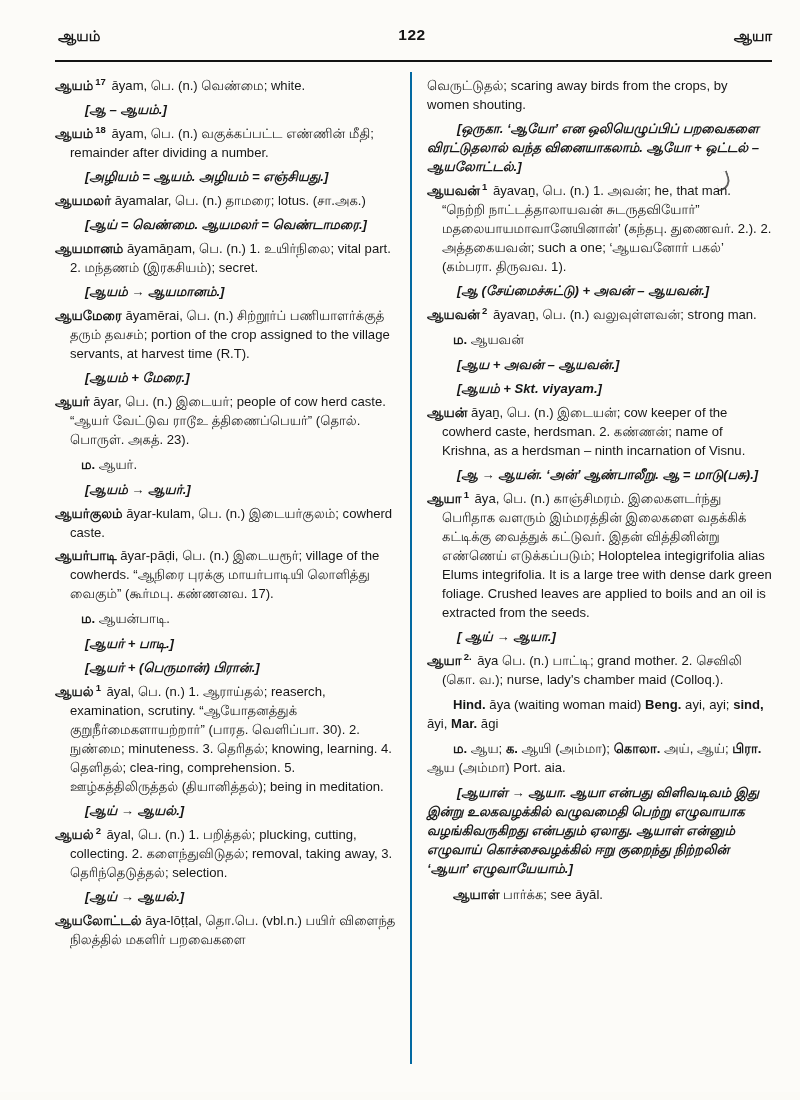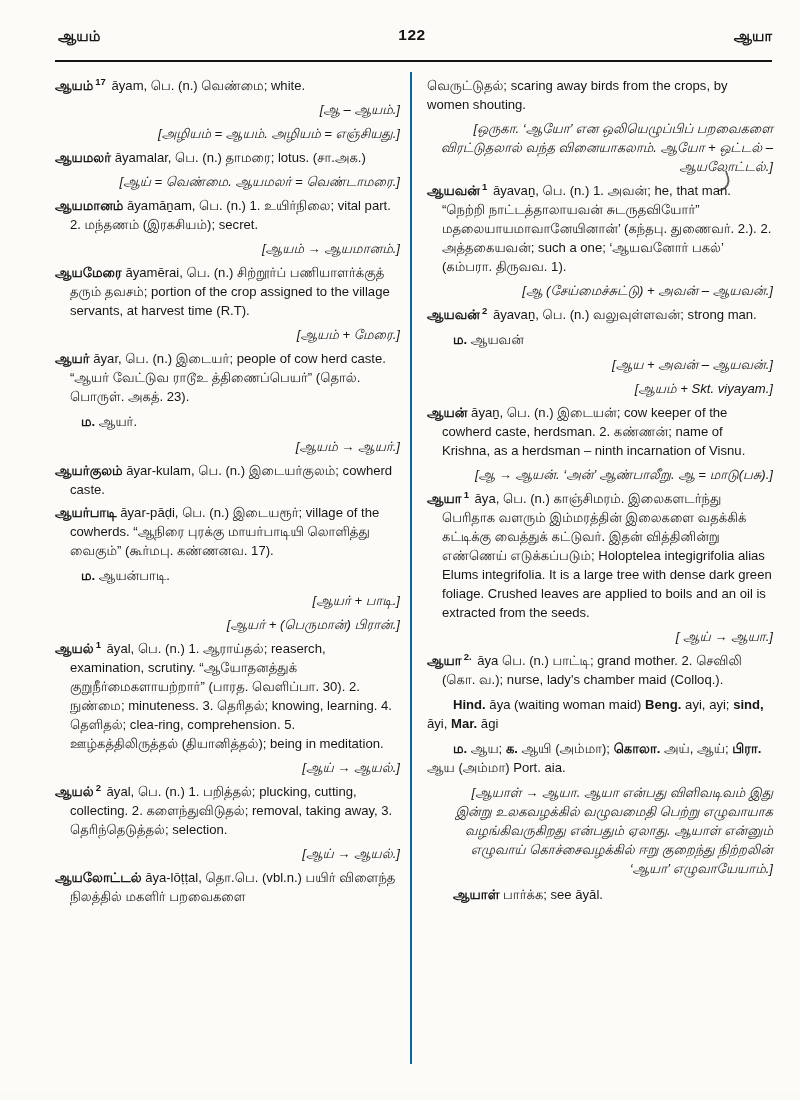--- a/index.html
+++ b/index.html
@@ -23,21 +23,21 @@
     position:absolute;top:72px;left:55px;width:718px;
     display:flex;align-items:stretch;
     font-size:13.1px;line-height:19px;
   }
   .col{min-height:992px;}
   .col-left{width:345px;padding-right:10px;}
   .col-right{flex:1;border-left:2px solid #0369a1;padding-left:15px;}
   p{margin:0;}
   p.entry{padding-left:15px;text-indent:-15px;margin:4px 0;}
   p.cont{margin:4px 0;}
-  p.etym{font-style:italic;font-weight:400;text-indent:30px;margin:5px 0;text-align:right;}
+  p.etym{font-style:italic;font-weight:700;text-indent:30px;margin:5px 0;}
   p.note{text-indent:26px;margin:6px 0;}
   p.see{text-indent:26px;margin:7px 0;}
   .head{font-weight:bold;}
   .b{font-weight:bold;}
   sup{font-size:9.5px;font-weight:bold;line-height:0;vertical-align:super;margin:0 2px 0 2px;}
   .pen-mark{
     position:absolute;left:716px;top:172px;width:12px;height:16px;
     border-right:2.5px solid #3a3a3a;border-bottom:2px solid #3a3a3a;
     border-radius:0 0 11px 2px;transform:rotate(-18deg);opacity:.8;
   }
@@ -49,20 +49,21 @@
   <div class="header">
     <span class="gw-left">ஆயம்</span>
     <span class="pagenum">122</span>
     <span class="gw-right">ஆயா</span>
   </div>
   <div class="rule"></div>
   <div class="columns">
     <div class="col col-left">
         <p class="entry"><span class="head">ஆயம்</span><sup>17</sup><span> āyam, பெ. (n.) வெண்மை; white.</span></p>
         <p class="etym"><span>[ஆ – ஆயம்.]</span></p>
+        <p class="entry"><span class="head">ஆயம்</span><sup>18</sup><span> āyam, பெ. (n.) வகுக்கப்பட்ட எண்ணின் மீதி; remainder after dividing a number.</span></p>
         <p class="etym"><span>[அழியம் = ஆயம். அழியம் = எஞ்சியது.]</span></p>
         <p class="entry"><span class="head">ஆயமலர்</span><span> āyamalar, பெ. (n.) தாமரை; lotus. (சா.அக.)</span></p>
         <p class="etym"><span>[ஆய் = வெண்மை. ஆயமலர் = வெண்டாமரை.]</span></p>
         <p class="entry"><span class="head">ஆயமானம்</span><span> āyamāṉam, பெ. (n.) 1. உயிர்நிலை; vital part. 2. மந்தணம் (இரகசியம்); secret.</span></p>
         <p class="etym"><span>[ஆயம் → ஆயமானம்.]</span></p>
         <p class="entry"><span class="head">ஆயமேரை</span><span> āyamērai, பெ. (n.) சிற்றூர்ப் பணியாளர்க்குத் தரும் தவசம்; portion of the crop assigned to the village servants, at harvest time (R.T).</span></p>
         <p class="etym"><span>[ஆயம் + மேரை.]</span></p>
         <p class="entry"><span class="head">ஆயர்</span><span> āyar, பெ. (n.) இடையர்; people of cow herd caste. “ஆயர் வேட்டுவ ராடூஉ த்திணைப்பெயர்” (தொல். பொருள். அகத். 23).</span></p>
         <p class="note"><span class="b">ம.</span><span> ஆயர்.</span></p>
         <p class="etym"><span>[ஆயம் → ஆயர்.]</span></p>

